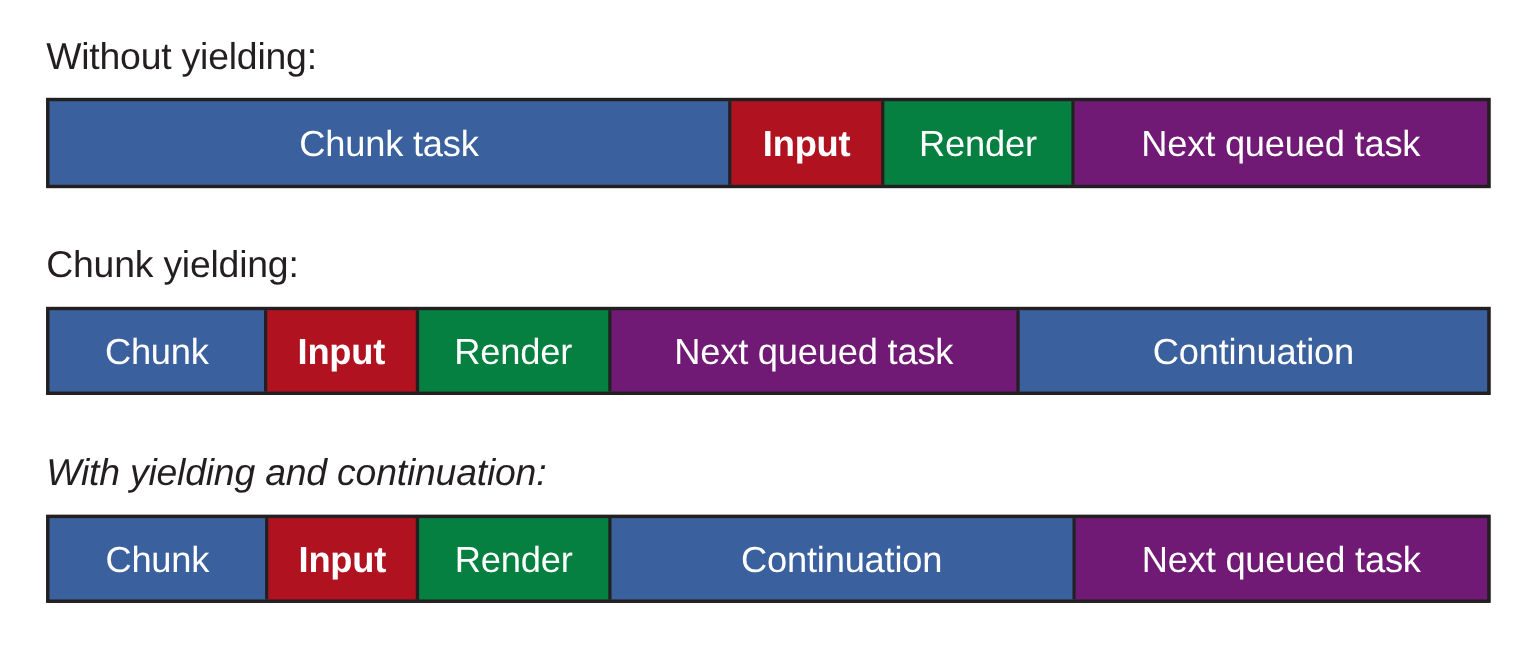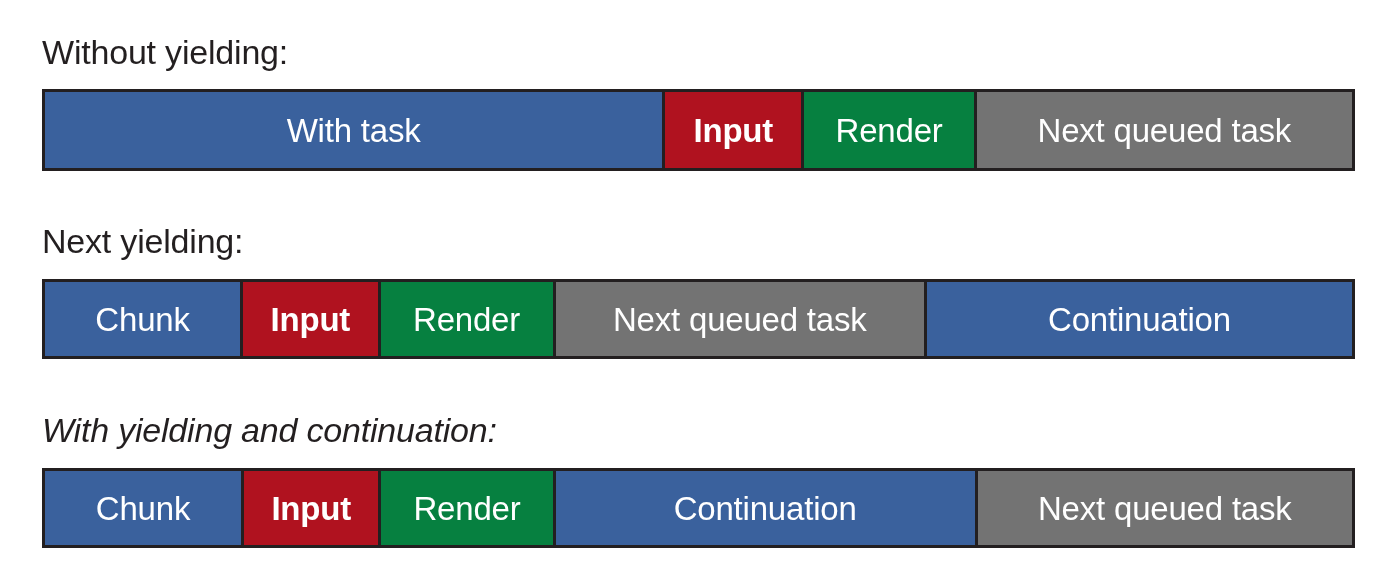--- a/index.html
+++ b/index.html
@@ -62,21 +62,21 @@
     letter-spacing: -0.2px;
     white-space: nowrap;
     overflow: hidden;
     border-right: 3px solid #231f20;
   }
   .seg:last-child { border-right: none; }
 
   .seg.blue  { background: #3a619d; }
   .seg.red   { background: #b0121f; font-weight: bold; }
   .seg.green { background: #068040; }
-  .seg.gray  { background: #737373; }
+  .seg.gray  { background: #701a75; }
 
   
   #row-1 { top: 32px; }
   #row-1 .row-label { top: 0px; }
   #row-1 .bar { top: 57px; height: 82px; }
 
   
   #row-2 { top: 221px; }
   #row-2 .row-label { top: 0px; }
   #row-2 .bar { top: 58px; height: 80px; }
@@ -87,29 +87,29 @@
   #row-3 .bar { top: 58px; height: 80px; }
 </style>
 </head>
 <body>
 
 <div id="diagram">
 
   <div class="row" id="row-1">
     <div class="row-label">Without yielding:</div>
     <div class="bar">
-      <div class="seg blue" style="width:47.45%">With task</div>
+      <div class="seg blue" style="width:47.45%">Chunk task</div>
       <div class="seg red" style="width:10.66%">Input</div>
       <div class="seg green" style="width:13.18%">Render</div>
       <div class="seg gray" style="width:28.71%">Next queued task</div>
     </div>
   </div>
 
   <div class="row" id="row-2">
-    <div class="row-label">Next yielding:</div>
+    <div class="row-label">Chunk yielding:</div>
     <div class="bar">
       <div class="seg blue" style="width:15.16%">Chunk</div>
       <div class="seg red" style="width:10.51%">Input</div>
       <div class="seg green" style="width:13.40%">Render</div>
       <div class="seg gray" style="width:28.41%">Next queued task</div>
       <div class="seg blue" style="width:32.52%">Continuation</div>
     </div>
   </div>
 
   <div class="row" id="row-3">

